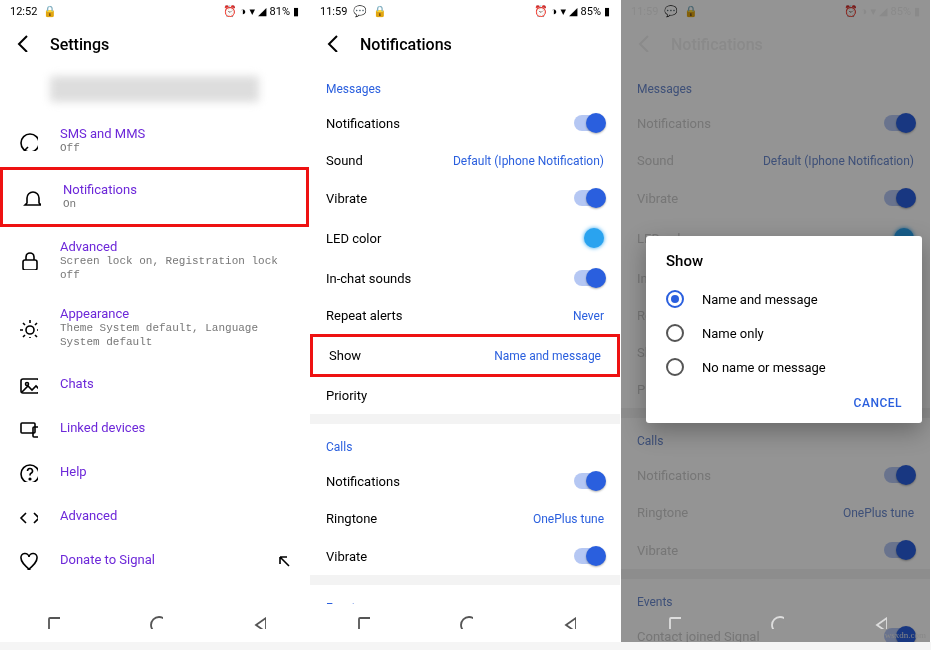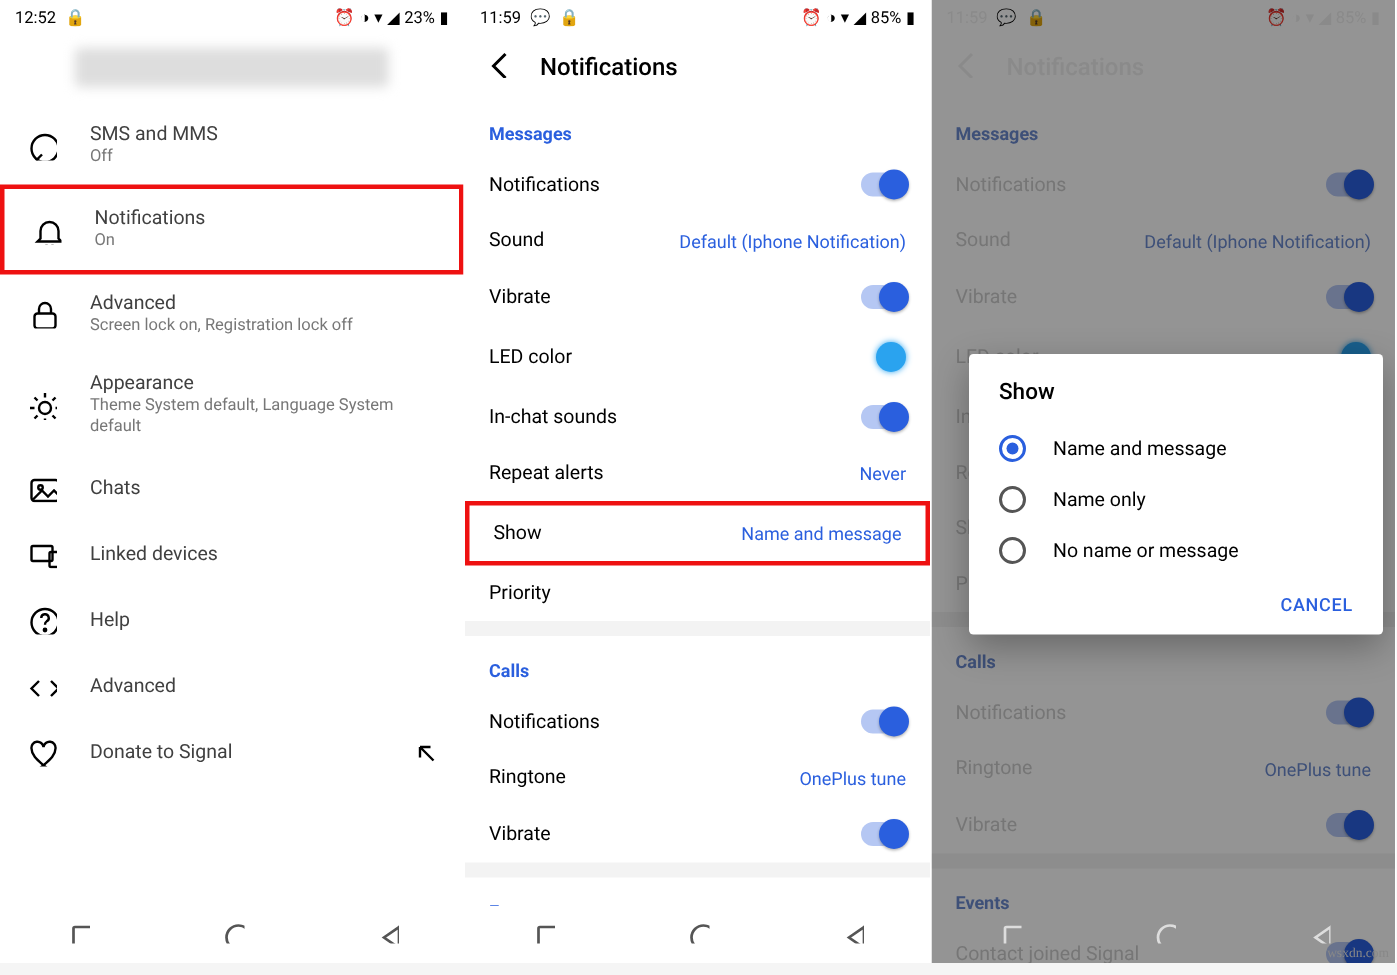--- a/index.html
+++ b/index.html
@@ -17,27 +17,27 @@
   .appbar { height: 44px; display: flex; align-items: center; padding: 0 12px; gap: 18px; }
   .appbar .back svg{width:20px;height:20px;stroke:#000;}
   .appbar .title { font-size: 16px; font-weight: 500; }
 
   .p1 .blurred { margin: 10px 50px 12px 50px; height: 26px; background: #ddd; filter: blur(4px); border-radius: 3px;}
 
   .setting-row { display: flex; align-items: center; padding: 12px 18px; gap: 22px; position: relative;}
   .setting-row .icon { width: 20px; height: 20px; display:flex;align-items:center;justify-content:center;flex-shrink:0; }
   .setting-row .icon svg{width:20px;height:20px;stroke:#000;fill:none;stroke-width:1.6;}
   .setting-row .txt { flex: 1; overflow: hidden; }
-  .setting-row .label { font-size: 13px; color: #404040; }
-  .setting-row .sub { font-size: 11px; color: #777; line-height: 1.3; }
+  .setting-row .label { font-size: 13px; color: #6d28d9; }
+  .setting-row .sub { font-size: 11px; color: #777; line-height: 1.3; font-family: Liberation Mono, monospace; }
   .setting-row .ext { width:16px;height:16px;}
   .setting-row .ext svg{width:16px;height:16px;stroke:#000;fill:none;stroke-width:1.6;}
   .highlight-red { border: 3px solid #e11; }
 
-  .section-head { font-size: 12px; color: #2a5fde; font-weight: 700; padding: 16px 16px 8px 16px; }
+  .section-head { font-size: 12px; color: #2a5fde; font-weight: 400; padding: 16px 16px 8px 16px; }
   .pref-row { display:flex;align-items:center;justify-content:space-between;padding:11px 16px; }
   .pref-row .label { font-size: 13px; color:#000; }
   .pref-row .value { font-size: 12px; color:#2a5fde; text-align: right; }
   .toggle { width: 30px; height: 16px; border-radius: 10px; position: relative; }
   .toggle.on { background: rgba(42,95,222,0.35); }
   .toggle.on::after { content:""; position:absolute;right:-2px;top:-2px;width:20px;height:20px;border-radius:50%;background:#2a5fde; box-shadow:0 1px 2px rgba(0,0,0,0.3);}
   .led { width:20px;height:20px;border-radius:50%;background:#2aa3ef;box-shadow:0 0 4px #2aa3ef;}
   .gap { height: 10px; background: #f3f3f3; }
 
   .navbar { position:absolute; bottom:0; left:0; right:0; height:38px; display:flex;align-items:center;justify-content:space-around; background: #fff; }
@@ -145,23 +145,29 @@
   <div class="statusbar">
     <div class="status-left">
       <span>12:52</span>
       <span>🔒</span>
     </div>
     <div class="status-right">
       <span>⏰</span>
       <span>◑</span>
       <span>▾</span>
       <span>◢</span>
-      <span class="pct">23%</span>
+      <span class="pct">81%</span>
       <span>▮</span>
     </div>
+  </div>
+  <div class="appbar">
+    <span class="back"><svg>
+          <use href="#i-back"></use>
+        </svg></span>
+    <span class="title">Settings</span>
   </div>
   <div class="blurred"></div>
 
   <div class="setting-row">
     <span class="icon">
         <svg>
           <use href="#i-chat"></use>
         </svg>
       </span>
     <div class="txt">

